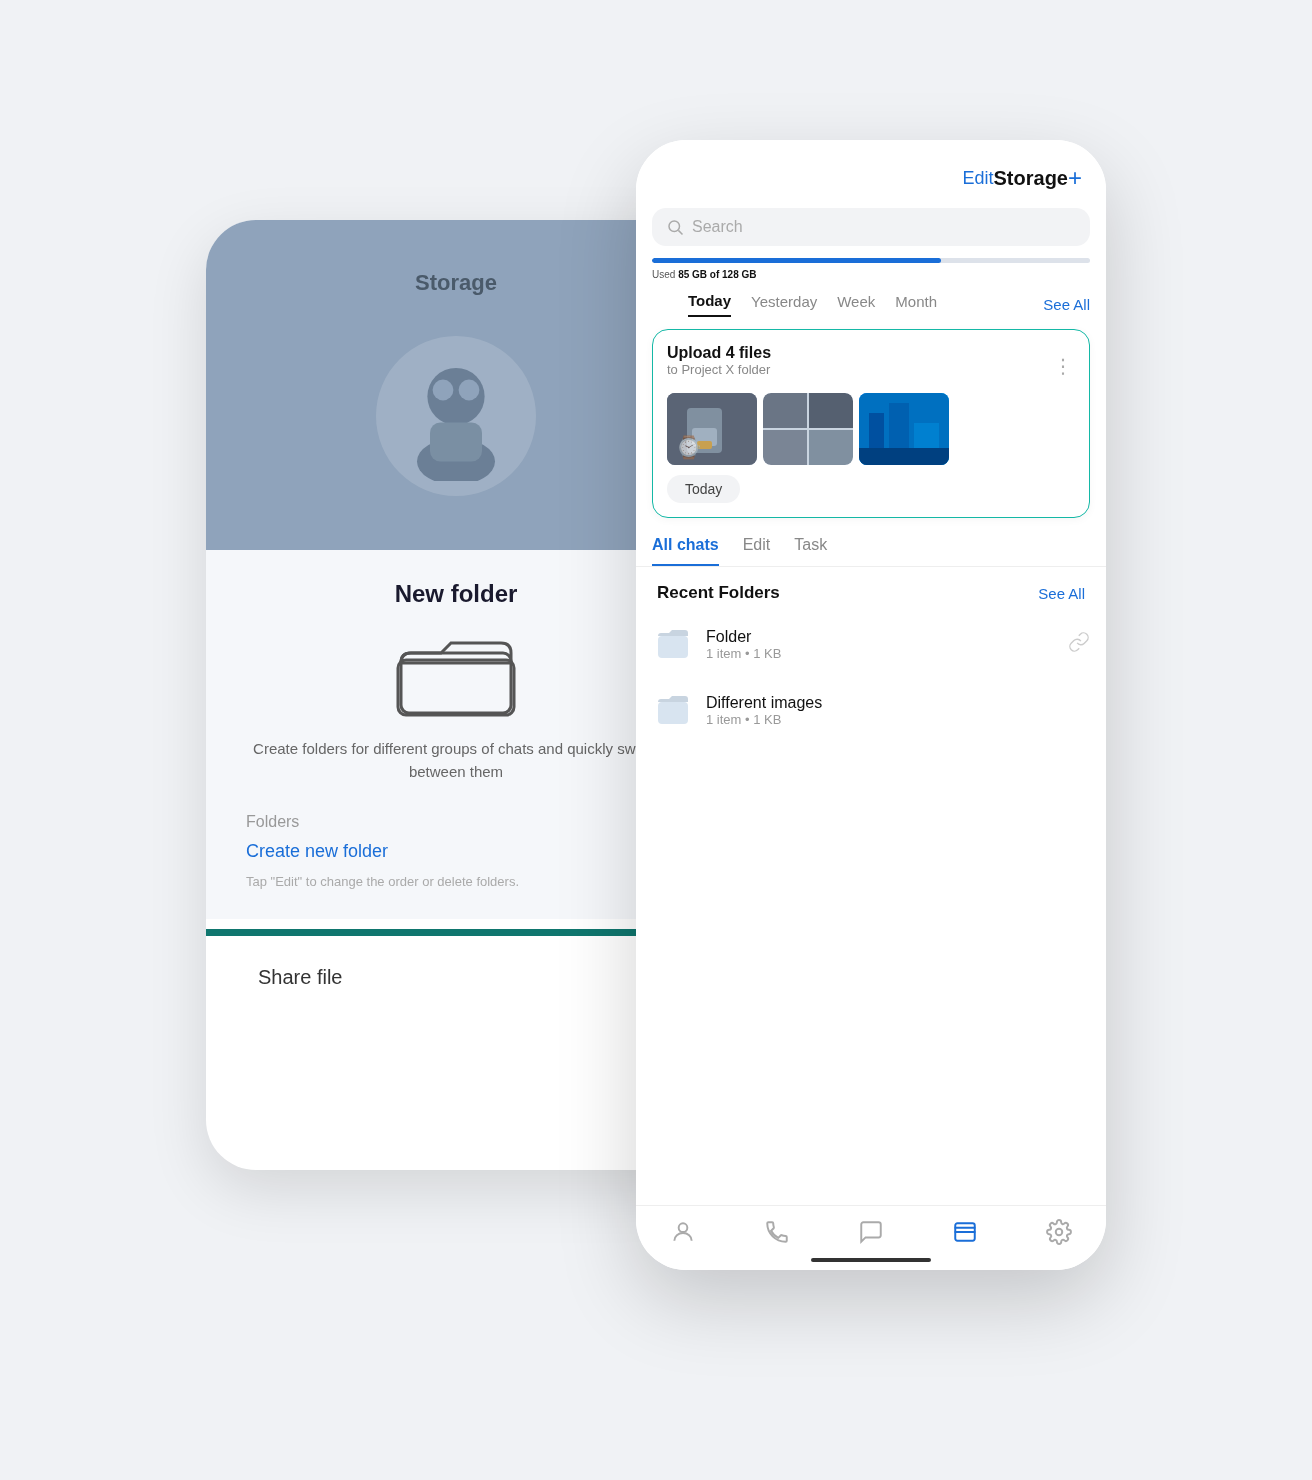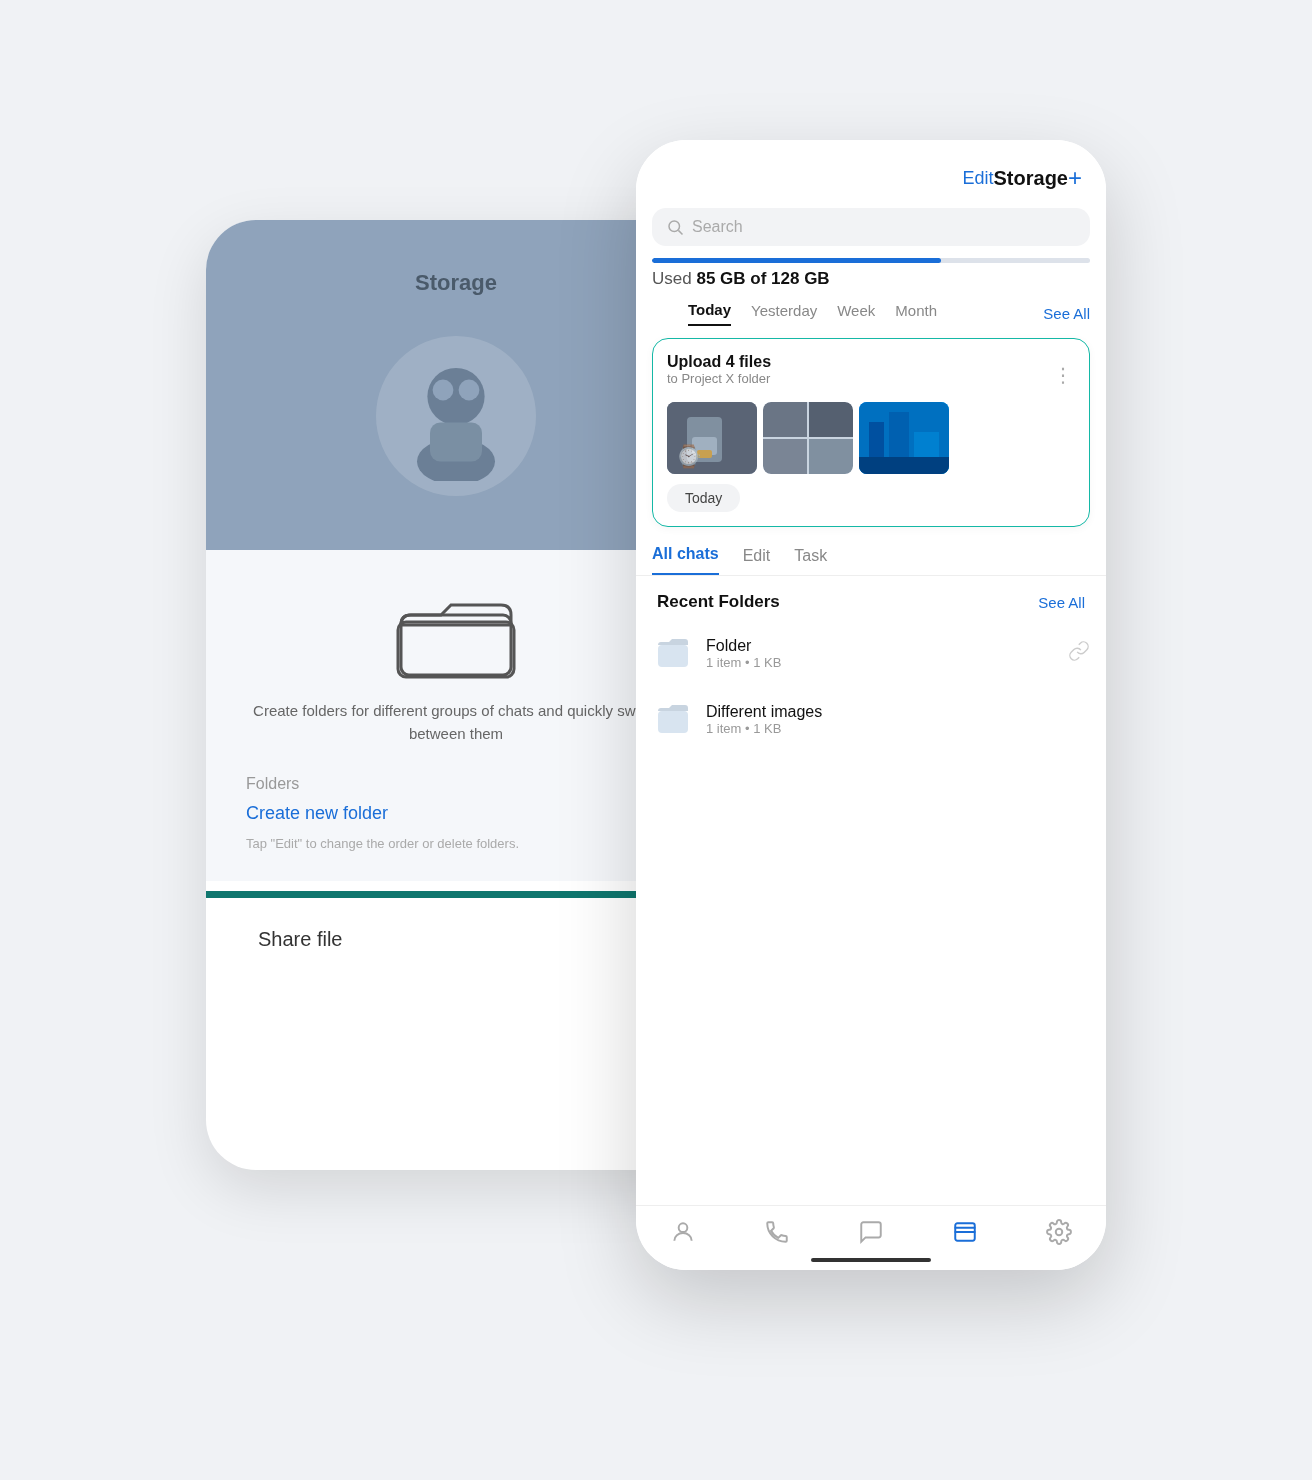--- a/index.html
+++ b/index.html
@@ -152,21 +152,21 @@
       background: #dde2ea;
       border-radius: 3px;
       overflow: hidden;
     }
     .pf-storage-bar-fill {
       height: 100%;
       background: #1a6ed8;
       border-radius: 3px;
     }
     .pf-storage-text {
-      font-size: 17px;
+      font-size: 10px;
       color: #555;
       margin-top: 5px;
       padding: 0 16px;
     }
     .pf-storage-text strong {
       font-weight: 700;
       color: #111;
     }
     .pf-tabs {
       display: flex;
@@ -253,21 +253,21 @@
       display: inline-block;
       margin-top: 10px;
       background: #f2f3f5;
       border-radius: 20px;
       padding: 6px 18px;
       font-size: 14px;
       color: #444;
     }
     .pf-folder-tabs {
       display: flex;
-      align-items: flex-end;
+      align-items: flex-start;
       padding: 10px 16px 0;
       gap: 24px;
       border-bottom: 1px solid #eee;
     }
     .pf-ftab {
       font-size: 16px;
       color: #888;
       padding-bottom: 10px;
       cursor: pointer;
     }
@@ -401,20 +401,21 @@
         <svg viewBox="0 0 100 100" width="130" height="130">
           <circle cx="50" cy="35" r="22" fill="#6b7f96"></circle>
           <ellipse cx="50" cy="85" rx="30" ry="18" fill="#6b7f96"></ellipse>
           <circle cx="40" cy="30" r="8" fill="#8fa3bb"></circle>
           <circle cx="60" cy="30" r="8" fill="#8fa3bb"></circle>
           <rect x="30" y="55" width="40" height="30" rx="8" fill="#7a8fa3"></rect>
         </svg>
       </div>
     </div>
     <div class="phone-back-body">
+      <div class="new-folder-title">New folder</div>
 
       <div style="display:flex;justify-content:center;margin:10px 0 20px;">
         <svg width="120" height="90" viewBox="0 0 120 90">
           <rect x="5" y="25" width="110" height="60" rx="8" fill="none" stroke="#555" stroke-width="3"></rect>
           <path d="M5 35 Q5 25 15 25 L45 25 L55 15 L105 15 Q115 15 115 25 L115 35 Z" fill="none" stroke="#555" stroke-width="3"></path>
           <rect x="2" y="32" width="116" height="55" rx="8" fill="none" stroke="#555" stroke-width="3"></rect>
         </svg>
       </div>
       <div class="new-folder-desc">Create folders for different groups of chats and quickly switch between them</div>
       <div class="folders-label">Folders</div>

